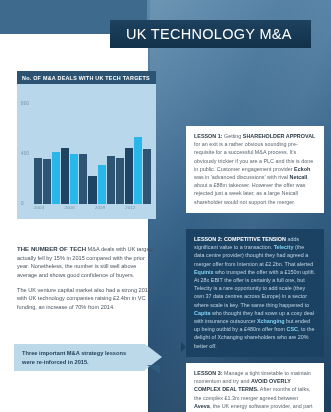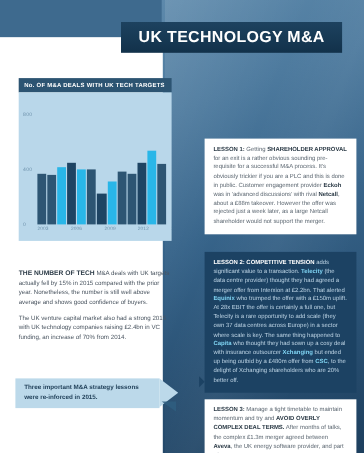--- a/index.html
+++ b/index.html
@@ -35,21 +35,21 @@
 
   
   .title-band {
     position: absolute; left: 110px; top: 20px; width: 201px; height: 28px;
     background: linear-gradient(180deg, #1d425f 0%, #173954 55%, #12314a 100%);
     display: flex; align-items: center;
   }
   .title-band .title-text {
     color: #ffffff;
     font-size: 14.5px;
-    font-weight: bold;
+    font-weight: normal;
     letter-spacing: 0.3px;
     padding-left: 16px;
     white-space: nowrap;
   }
 
   
   .chart-card {
     position: absolute; left: 17px; top: 71px; width: 139px; height: 148px;
   }
   .chart-title {

